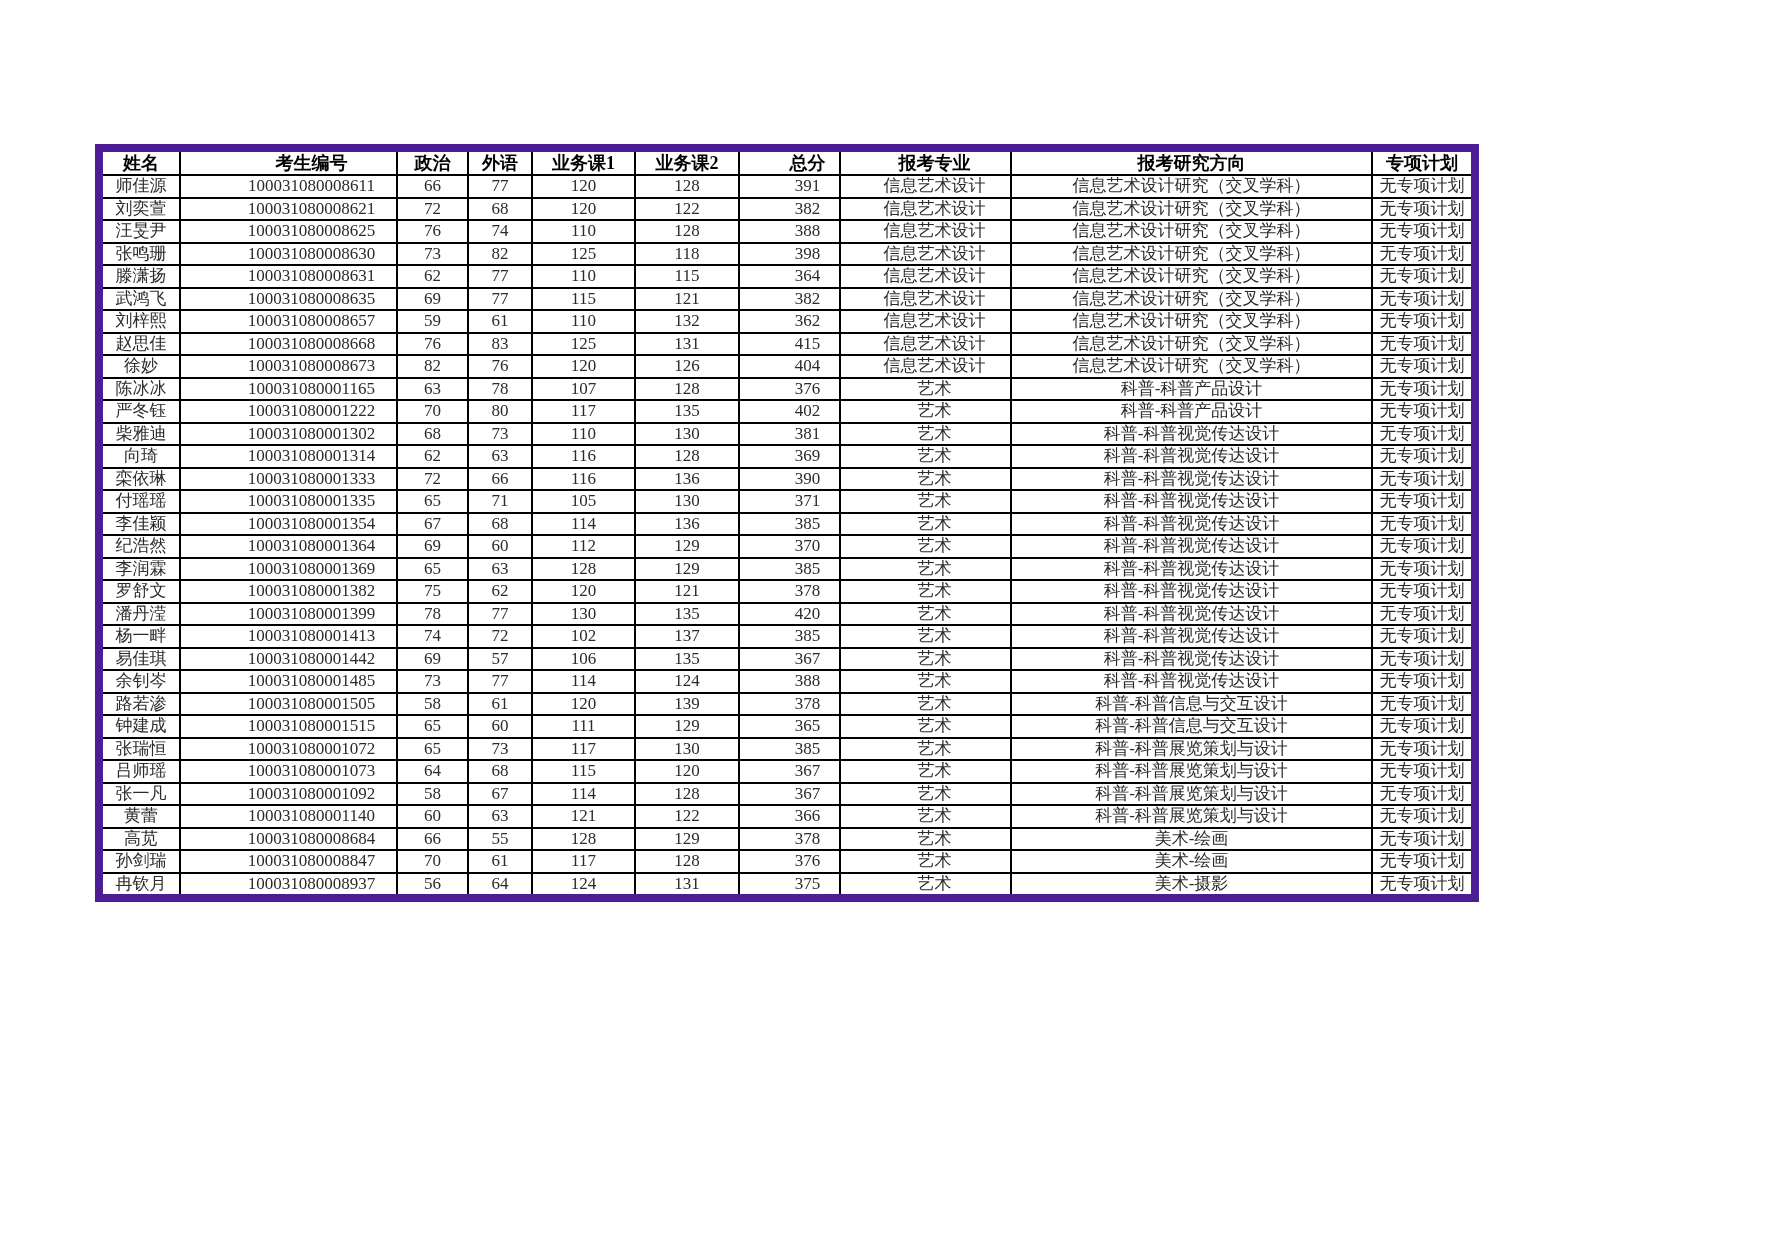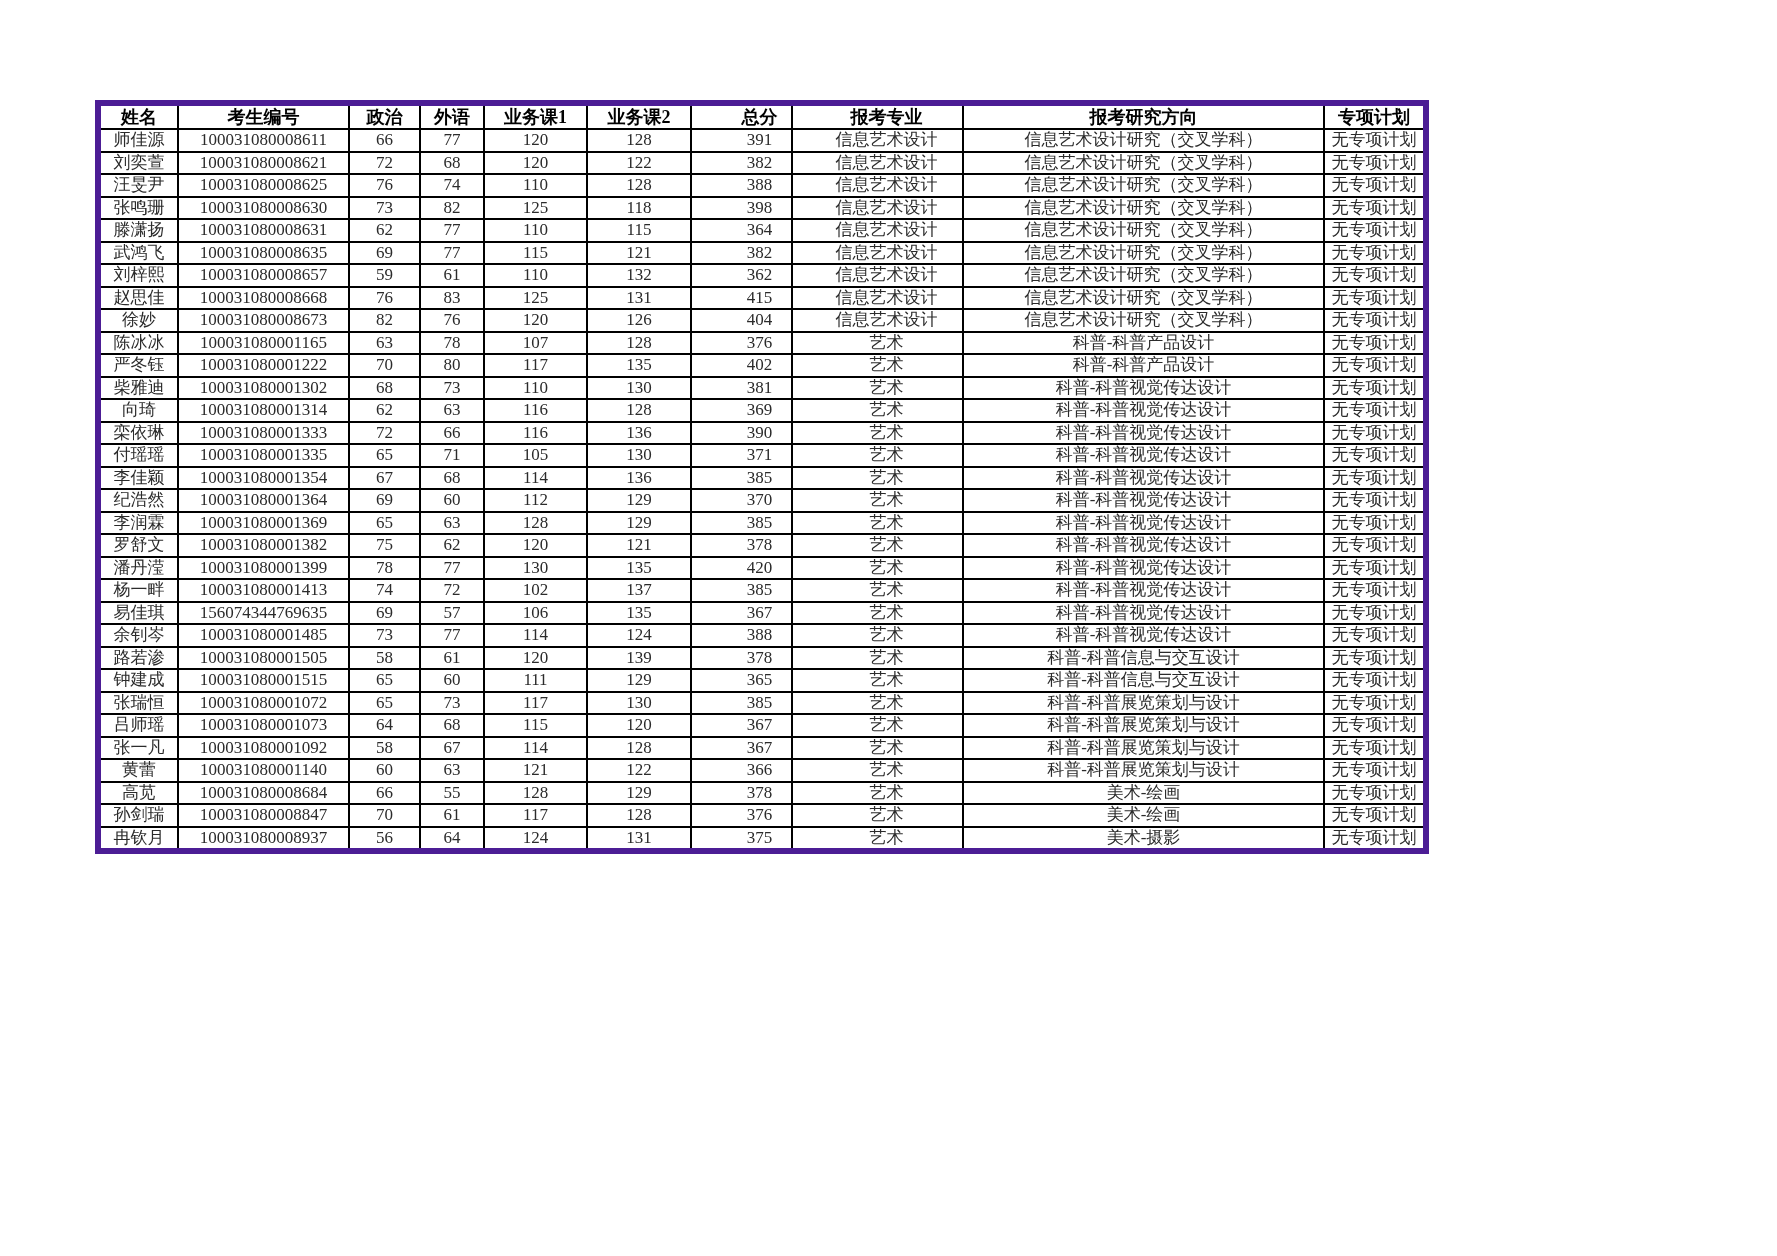--- a/index.html
+++ b/index.html
@@ -11,21 +11,22 @@
     font-family: "Liberation Serif", "DejaVu Serif", serif;
   }
   .sheet {
     position: absolute;
     left: 95px;
     top: 100px;
   }
   table {
     border-collapse: collapse;
     table-layout: fixed;
-    border: 6px solid #4c1d95;
+    border: 8px solid #4c1d95;
+    margin-top: 44px;
   }
   th, td {
     border: 2px solid #000;
     text-align: center;
     vertical-align: middle;
     white-space: nowrap;
     overflow: hidden;
     padding: 0;
     height: 20.5px;
     line-height: 20.5px;
@@ -34,21 +35,21 @@
   }
   th {
     font-weight: bold;
     font-size: 18px;
     color: #000000;
     height: 22px;
     line-height: 22px;
   }
   
   .c0 { width: 76px; }   
-  .c1 { width: 169px; }  
+  .c1 { width: 169px; padding-left: 46px; }  
   .c2 { width: 69px; }   
   .c3 { width: 62px; }   
   .c4 { width: 101px; }  
   .c5 { width: 102px; }  
   .c6 { width: 63px; padding-left: 36px; }   
   .c7 { width: 151px; padding-left: 18px; }  
   .c8 { width: 359px; }  
   .c9 { width: 98px; }   
 </style>
 </head>
@@ -330,21 +331,21 @@
           <td class="c3">72</td>
           <td class="c4">102</td>
           <td class="c5">137</td>
           <td class="c6">385</td>
           <td class="c7">艺术</td>
           <td class="c8">科普-科普视觉传达设计</td>
           <td class="c9">无专项计划</td>
         </tr>
         <tr>
           <td class="c0">易佳琪</td>
-          <td class="c1">156074344769635</td>
+          <td class="c1">100031080001442</td>
           <td class="c2">69</td>
           <td class="c3">57</td>
           <td class="c4">106</td>
           <td class="c5">135</td>
           <td class="c6">367</td>
           <td class="c7">艺术</td>
           <td class="c8">科普-科普视觉传达设计</td>
           <td class="c9">无专项计划</td>
         </tr>
         <tr>

